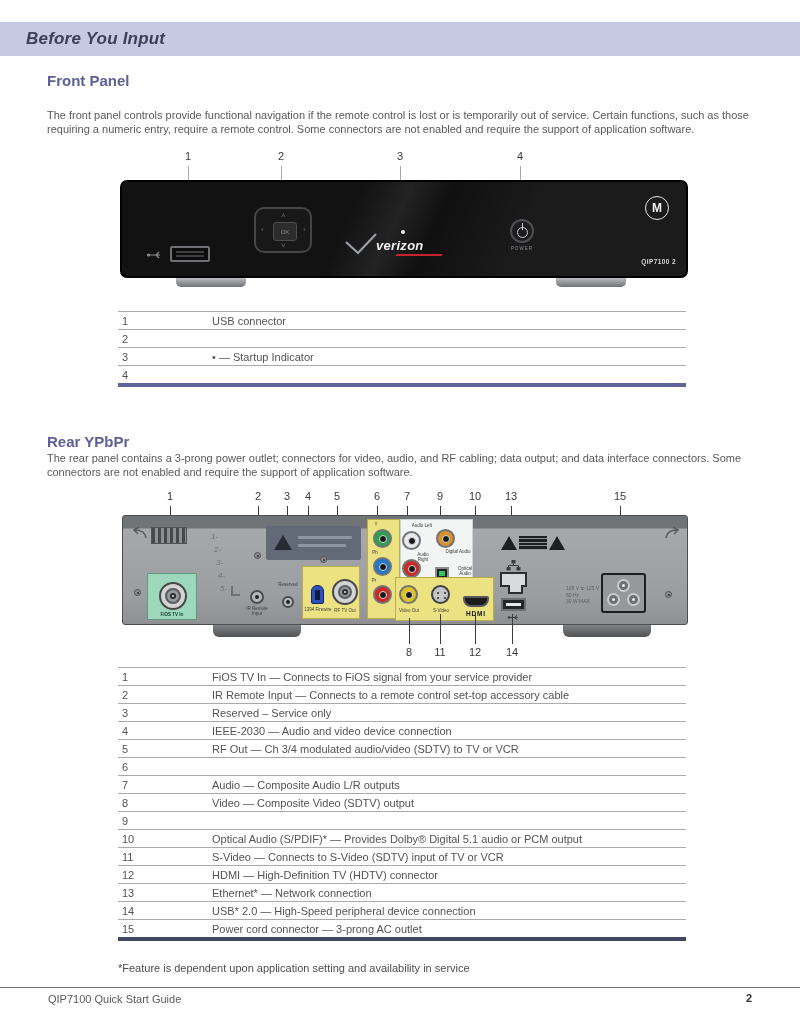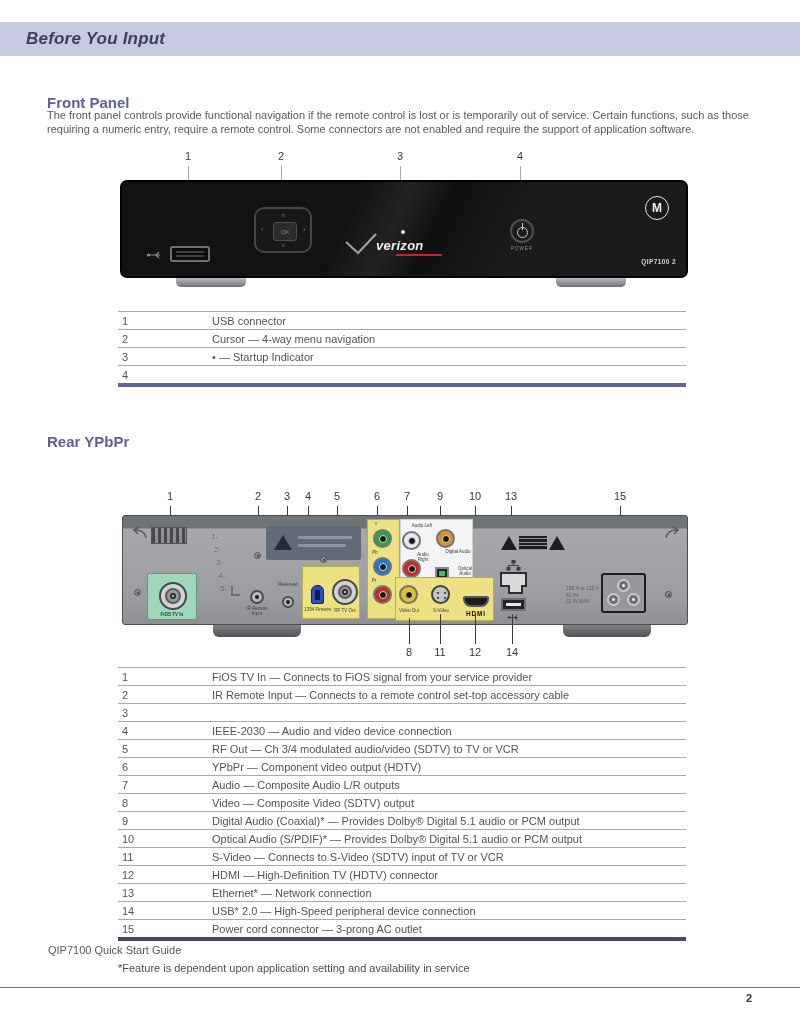--- a/index.html
+++ b/index.html
@@ -75,33 +75,33 @@
   .prong:after{content:"";position:absolute;left:50%;top:50%;width:3px;height:3px;margin:-1.5px;border-radius:50%;background:#ecedee;}
   
   .spec-table{position:absolute;left:118px;width:568px;}
   .ft{border-bottom:4px solid #60669a;}
   .rt{border-bottom:4px solid #424862;}
   .trow{display:flex;border-top:1px solid #a9aaac;padding:3px 0 2px 4px;font-size:11px;color:#525356;}
   .tnum{width:90px;flex:0 0 90px;}
   .tdesc{flex:1;}
   .footnote{position:absolute;left:118px;font-size:11px;color:#4c4d4f;}
   .footer-rule{position:absolute;left:0;top:987px;width:800px;border-top:1px solid #707070;}
-  .footer-left{position:absolute;left:48px;top:944px;font-size:11px;color:#58595b;}
+  .footer-left{position:absolute;left:48px;top:993px;font-size:11px;color:#58595b;}
   .footer-num{position:absolute;left:700px;top:992px;width:52px;text-align:right;font-size:11px;font-weight:bold;color:#333436;}
 </style>
 </head>
 <body>
 
 <div class="page">
 
   <div class="banner">
     <span>Before You Input</span>
   </div>
 
-  <div class="h2" style="left:47px;top:94px;">Front Panel</div>
+  <div class="h2" style="left:47px;top:72px;">Front Panel</div>
   <div class="para" style="left:47px;top:108px;">The front panel controls provide functional navigation if the remote control is lost or is temporarily out of service. Certain functions, such as those requiring a numeric entry, require a remote control. Some connectors are not enabled and require the support of application software.</div>
 
   <div style="position:absolute;left:0;top:148px;width:800px;height:150px;" class="front">
 
     <span class="co-num" style="left:180px;top:2px;">1</span>
     <span class="co-num" style="left:273px;top:2px;">2</span>
     <span class="co-num" style="left:392px;top:2px;">3</span>
     <span class="co-num" style="left:512px;top:2px;">4</span>
     <div class="co-line fline" style="left:188px;top:18px;height:78px;"></div>
     <div class="co-line fline" style="left:281px;top:18px;height:38px;"></div>
@@ -144,32 +144,32 @@
     <div class="ffoot" style="left:556px;top:130px;"></div>
   </div>
 
   <div class="spec-table ft" style="top:311px;">
     <div class="trow">
         <span class="tnum">1</span>
         <span class="tdesc">USB connector</span>
       </div>
     <div class="trow">
         <span class="tnum">2</span>
-        <span class="tdesc">Cursor — 4-way menu navigation</span>
       </div>
     <div class="trow">
         <span class="tnum">3</span>
         <span class="tdesc">• — Startup Indicator</span>
       </div>
     <div class="trow">
         <span class="tnum">4</span>
       </div>
   </div>
 
   <div class="h2" style="left:47px;top:433px;">Rear YPbPr</div>
+  <div class="para" style="left:47px;top:451px;">The rear panel contains a 3-prong power outlet; connectors for video, audio, and RF cabling; data output; and data interface connectors. Some connectors are not enabled and require the support of application software.</div>
 
   <div style="position:absolute;left:0;top:488px;width:800px;height:176px;" class="rear">
 
     <span class="co-num" style="left:162px;top:2px;">1</span>
     <span class="co-num" style="left:250px;top:2px;">2</span>
     <span class="co-num" style="left:279px;top:2px;">3</span>
     <span class="co-num" style="left:300px;top:2px;">4</span>
     <span class="co-num" style="left:329px;top:2px;">5</span>
     <span class="co-num" style="left:369px;top:2px;">6</span>
     <span class="co-num" style="left:399px;top:2px;">7</span>
@@ -321,44 +321,43 @@
     <div class="trow">
         <span class="tnum">1</span>
         <span class="tdesc">FiOS TV In — Connects to FiOS signal from your service provider</span>
       </div>
     <div class="trow">
         <span class="tnum">2</span>
         <span class="tdesc">IR Remote Input — Connects to a remote control set-top accessory cable</span>
       </div>
     <div class="trow">
         <span class="tnum">3</span>
+        <span class="tdesc">Reserved – Service only</span>
       </div>
     <div class="trow">
         <span class="tnum">4</span>
         <span class="tdesc">IEEE-2030 — Audio and video device connection</span>
       </div>
     <div class="trow">
         <span class="tnum">5</span>
         <span class="tdesc">RF Out — Ch 3/4 modulated audio/video (SDTV) to TV or VCR</span>
       </div>
     <div class="trow">
         <span class="tnum">6</span>
-        <span class="tdesc">YPbPr — Component video output (HDTV)</span>
       </div>
     <div class="trow">
         <span class="tnum">7</span>
         <span class="tdesc">Audio — Composite Audio L/R outputs</span>
       </div>
     <div class="trow">
         <span class="tnum">8</span>
         <span class="tdesc">Video — Composite Video (SDTV) output</span>
       </div>
     <div class="trow">
         <span class="tnum">9</span>
-        <span class="tdesc">Digital Audio (Coaxial)* — Provides Dolby® Digital 5.1 audio or PCM output</span>
       </div>
     <div class="trow">
         <span class="tnum">10</span>
         <span class="tdesc">Optical Audio (S/PDIF)* — Provides Dolby® Digital 5.1 audio or PCM output</span>
       </div>
     <div class="trow">
         <span class="tnum">11</span>
         <span class="tdesc">S-Video — Connects to S-Video (SDTV) input of TV or VCR</span>
       </div>
     <div class="trow">

